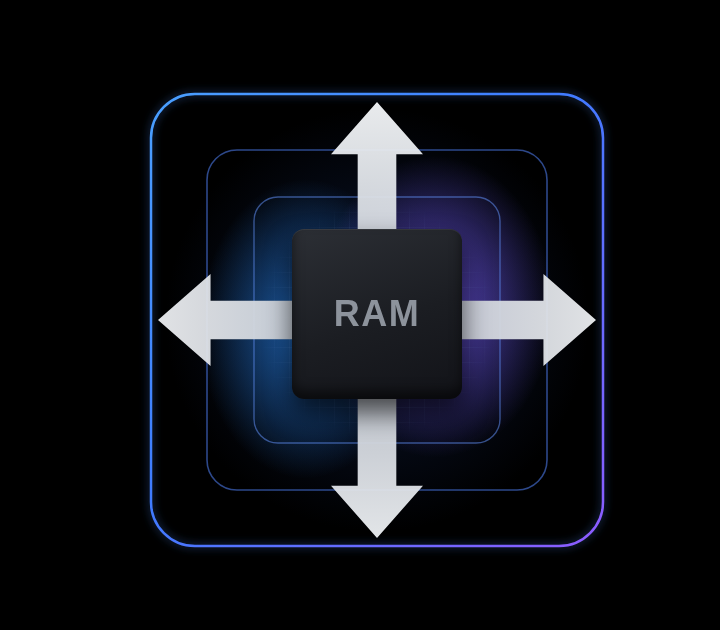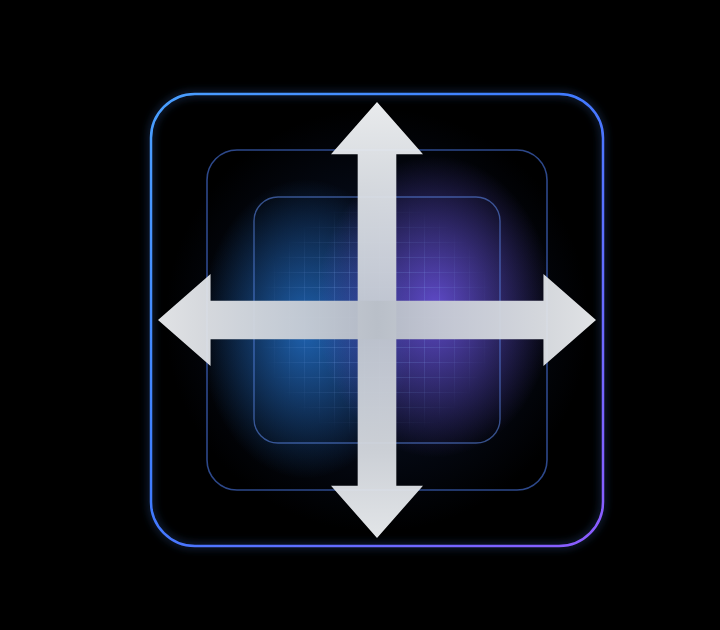--- a/index.html
+++ b/index.html
@@ -124,14 +124,17 @@
     <rect x="151" y="94" width="452" height="452" rx="44" fill="none" stroke="url(#gradOuter)" stroke-width="2.5" filter="url(#outerGlow)"></rect>
     <rect x="207" y="150" width="340" height="340" rx="30" fill="none" stroke="rgba(75,120,230,0.60)" stroke-width="1.6"></rect>
     <rect x="254" y="197" width="246" height="246" rx="24" fill="none" stroke="rgba(95,140,240,0.55)" stroke-width="1.4"></rect>
   </svg>
 
   <div class="arrow arrow-up"></div>
   <div class="arrow arrow-down"></div>
   <div class="arrow arrow-left"></div>
   <div class="arrow arrow-right"></div>
 
+  <div class="chip">
+    <span class="chip-label">RAM</span>
+  </div>
 
 </div>
 
 </body></html>

